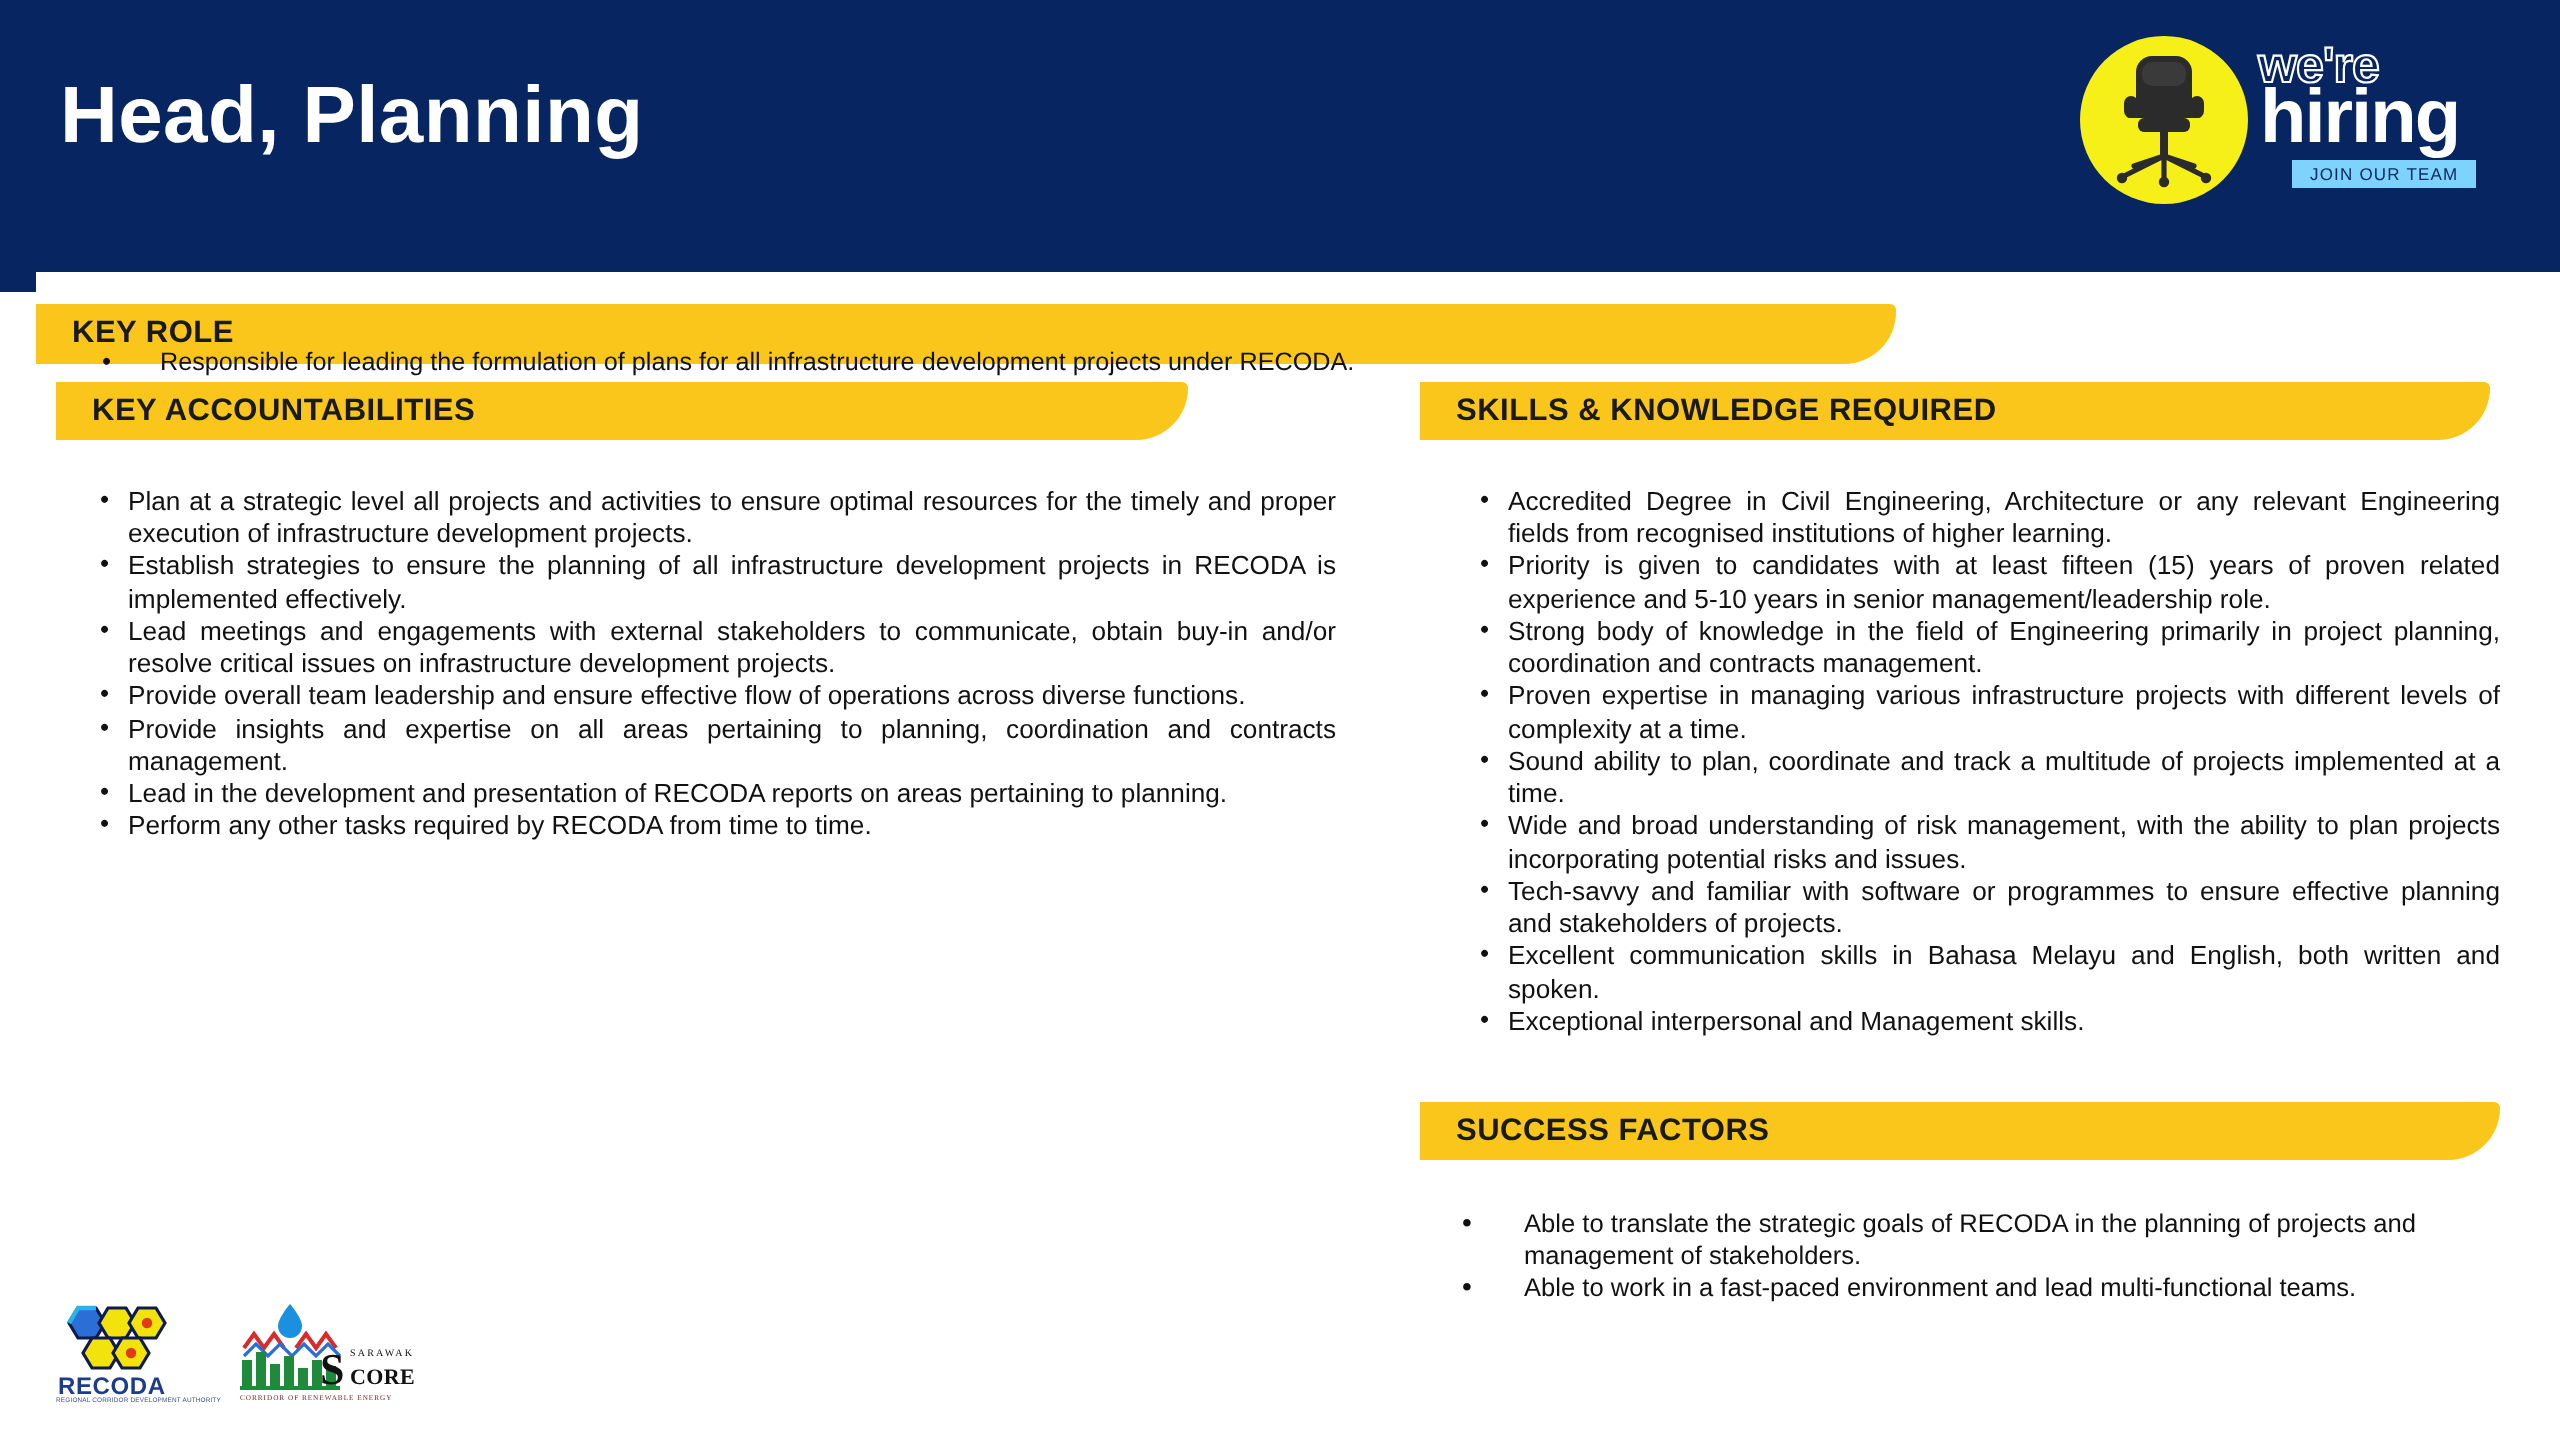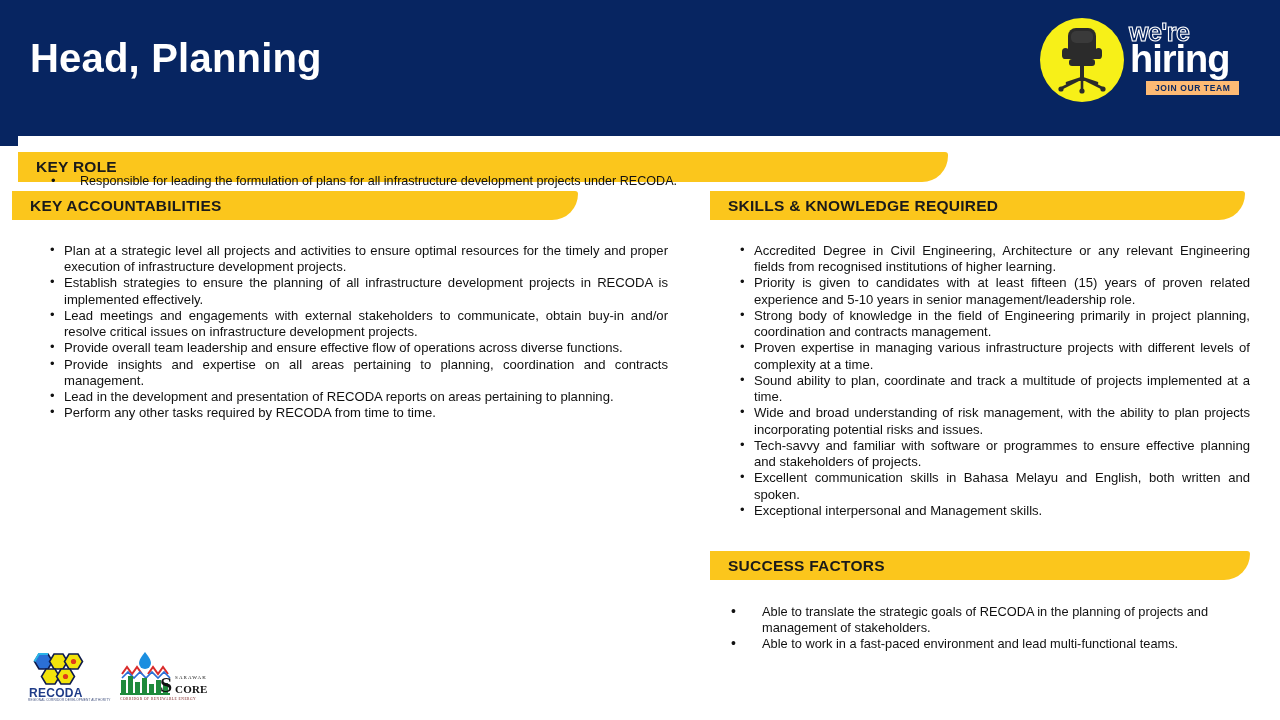--- a/index.html
+++ b/index.html
@@ -64,24 +64,24 @@
     font-size: 38px;
     font-weight: bold;
     color: #ffffff;
     line-height: 0.92;
     letter-spacing: -1px;
     margin-top: -4px;
     margin-left: 2px;
   }
   .join-badge {
     display: inline-block;
-    background: #fdba74;
+    background: #7dd3fc;
     color: #0d2a63;
     font-size: 8.5px;
-    font-weight: bold;
+    font-weight: normal;
     letter-spacing: 0.6px;
     padding: 2px 9px 2px 9px;
     margin-left: 18px;
     margin-top: 1px;
   }
 
   
   .bar {
     position: absolute;
     background: #fbc61c;
@@ -98,21 +98,21 @@
     color: #1a1a1a;
     letter-spacing: 0.25px;
     white-space: nowrap;
   }
   .bar-navy-tab {
     position: absolute;
     background: #072561;
   }
 
   #bar-key-role      { left: 18px;  top: 116px; width: 930px; height: 30px; margin-top: 36px; }
-  #bar-key-acc       { left: 12px;  top: 191px; width: 566px; height: 29px; text-align: center; }
+  #bar-key-acc       { left: 28px;  top: 191px; width: 566px; height: 29px; text-align: center; }
   #bar-skills        { left: 710px; top: 191px; width: 535px; height: 29px; }
   #bar-success       { left: 710px; top: 551px; width: 540px; height: 29px; }
 
   
   #navy-strip { left: 0; top: 116px; width: 18px; height: 30px; }
 
   
   .bullets {
     position: absolute;
     margin: 16px;

